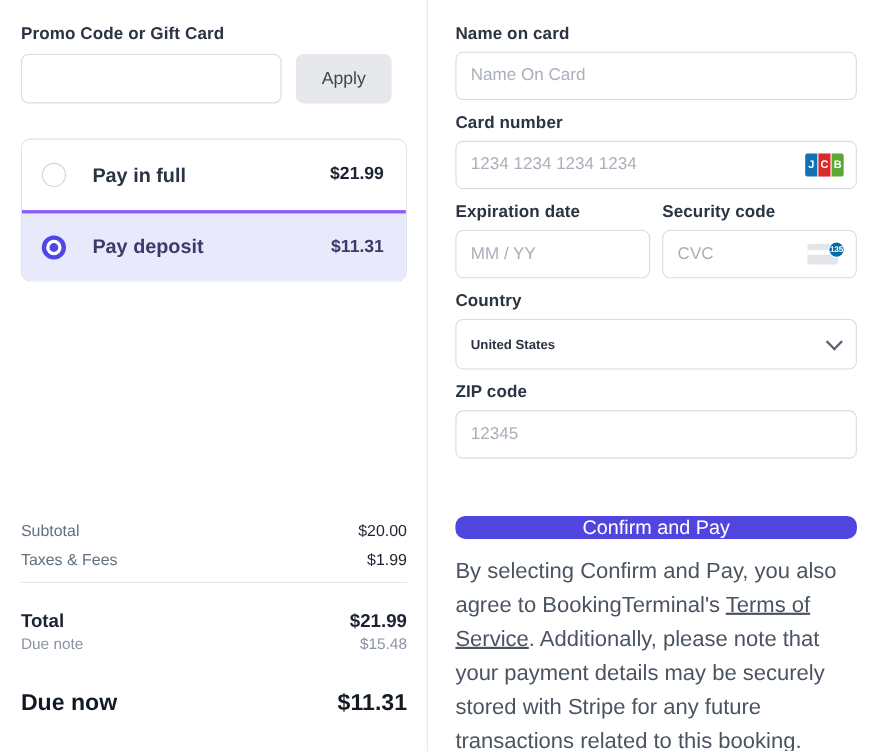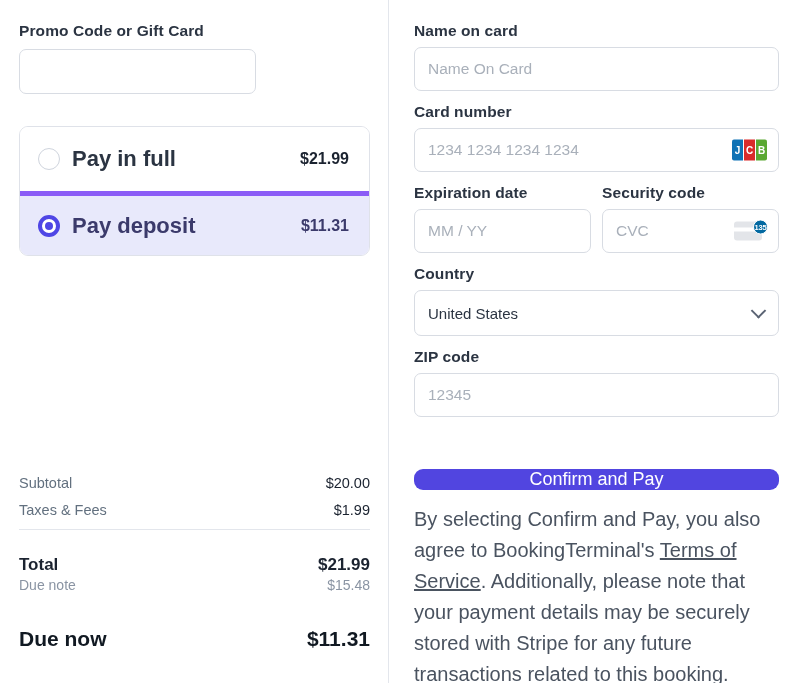--- a/index.html
+++ b/index.html
@@ -47,38 +47,38 @@
   .pay-options {
     margin-top: 32px;
     border: 1px solid #dfe2e9; border-radius: 9px;
     overflow: hidden; background: #fff;
   }
   .pay-option {
     display: flex; align-items: center;
     height: 64px; padding: 0 20px 0 18px;
     cursor: pointer; background: #fff;
   }
-  .pay-option + .pay-option { border-top: 5px solid #8b5cf6; }
+  .pay-option + .pay-option { border-top: 3px solid #8b5cf6; }
   .pay-option.selected { background: #e8e9fb; }
 
   .radio {
     width: 22px; height: 22px; border-radius: 50%;
     border: 1.6px solid #cfd4dd; background: #fff;
     flex: 0 0 auto; position: relative;
   }
   .pay-option.selected .radio {
     border: 4px solid #4f46e5; background: #fff;
   }
   .pay-option.selected .radio::after {
     content: ""; position: absolute; left: 50%; top: 50%;
     width: 8px; height: 8px; border-radius: 50%;
     background: #4f46e5; transform: translate(-50%, -50%);
   }
   .pay-option-label {
-    margin-left: 12px; font-size: 22px; font-weight: 700;
+    margin-left: 24px; font-size: 18px; font-weight: 700;
     color: #2b3442; flex: 1 1 auto;
   }
   .pay-option.selected .pay-option-label { color: #3b3a6b; }
   .pay-option-amount { font-size: 16px; font-weight: 700; color: #1b2330; }
   .pay-option.selected .pay-option-amount { color: #3b3a6b; }
 
   .spacer { flex: 1 1 auto; }
 
   
   .summary { padding-bottom: 0; }
@@ -174,21 +174,21 @@
     letter-spacing: -.2px;
   }
 
   
   .select-shell {
     position: relative; width: 100%; height: 46px;
     border: 1px solid #d8dce3; border-radius: 7px; background: #fff;
     display: flex; align-items: center;
   }
   .select-value {
-    padding: 0 13px; font-size: 15px; color: #2b3442;
+    padding: 0 13px; font-size: 12px; color: #2b3442; font-weight: bold;
   }
   .chevron {
     position: absolute; right: 14px; top: 50%;
     width: 11px; height: 11px;
     border-right: 2px solid #5a6373; border-bottom: 2px solid #5a6373;
     transform: translateY(-70%) rotate(45deg);
   }
 
   .hr-right { height: 1px; background: #e3e6ec; margin: 18px -22px 0 -25px; }
 
@@ -208,20 +208,21 @@
 <body>
 
 <div class="page">
 
   <div class="left-panel">
 
     <div>
       <div class="promo-label">Promo Code or Gift Card</div>
       <div class="promo-row">
         <input class="promo-input" type="text" placeholder="" style="">
+        <button class="apply-btn">Apply</button>
       </div>
     </div>
 
     <div class="pay-options">
       <div class="pay-option">
         <span class="radio"></span>
         <span class="pay-option-label">Pay in full</span>
         <span class="pay-option-amount">$21.99</span>
       </div>
       <div class="pay-option selected">

